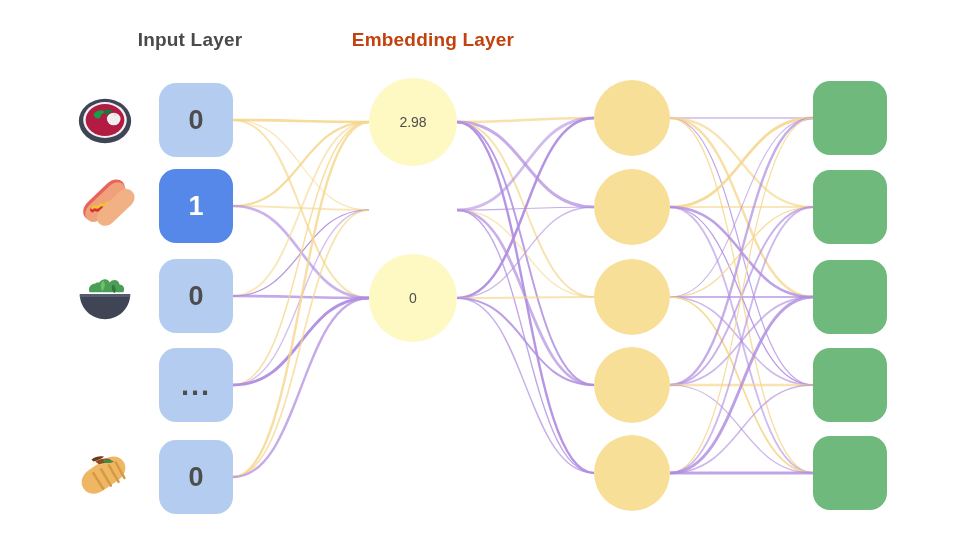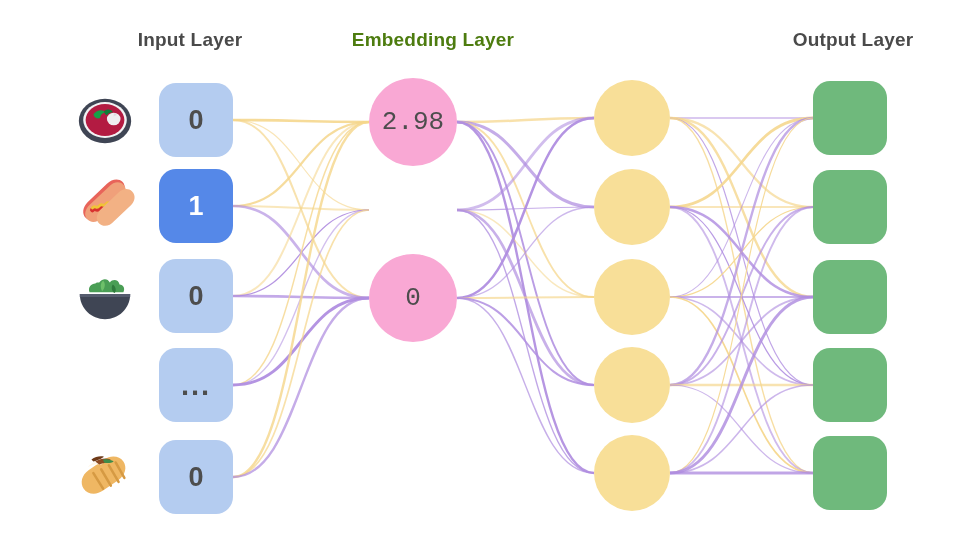--- a/index.html
+++ b/index.html
@@ -69,26 +69,26 @@
   .in-box.off { background: #b4ccf0; color: #4d4d4d; }
   .in-box.on  { background: #5588e8; color: #ffffff; }
   .in-box.ellipsis { background: #b4ccf0; color: #4d4d4d; font-size: 29px; letter-spacing: 2px; }
 
   .emb-node {
     position: absolute;
     transform: translate(-50%, -50%);
     width: 88px;
     height: 88px;
     border-radius: 50%;
-    background: #f9a8d4;
+    background: #fef9c3;
     display: flex;
     align-items: center;
     justify-content: center;
-    font-family: Liberation Mono, monospace;
-    font-size: 26px;
+    font-family: Liberation Sans, sans-serif;
+    font-size: 14px;
     font-weight: normal;
     color: #4d4d4d;
   }
   .hid-node {
     position: absolute;
     transform: translate(-50%, -50%);
     width: 76px;
     height: 76px;
     border-radius: 50%;
     background: #f8df98;
@@ -160,22 +160,21 @@
       <path d="M 670 385 C 741.5 385, 741.5 473, 813 473" fill="none" stroke="#b08ee0" stroke-width="1.2416075200501866" stroke-opacity="0.6361616373463356"></path>
       <path d="M 670 473 C 741.5 473, 741.5 118, 813 118" fill="none" stroke="#f5d68c" stroke-width="1.1587471485411502" stroke-opacity="0.883739292777022"></path>
       <path d="M 670 473 C 741.5 473, 741.5 207, 813 207" fill="none" stroke="#b08ee0" stroke-width="1.9221708987011439" stroke-opacity="0.6109662056253135"></path>
       <path d="M 670 473 C 741.5 473, 741.5 297, 813 297" fill="none" stroke="#b08ee0" stroke-width="2.983483112735433" stroke-opacity="0.8312126160977468"></path>
       <path d="M 670 473 C 741.5 473, 741.5 385, 813 385" fill="none" stroke="#b08ee0" stroke-width="1.5723944207990517" stroke-opacity="0.6472553253626709"></path>
       <path d="M 670 473 C 741.5 473, 741.5 473, 813 473" fill="none" stroke="#b08ee0" stroke-width="2.794021905257377" stroke-opacity="0.7910472394158353"></path>
     </svg>
 
   <div class="node-layer" id="labels-layer">
       <div class="layer-label" style="left: 190px; top: 29px; color: rgb(74, 74, 74);">Input Layer</div>
-      <div class="layer-label" style="left: 433px; top: 29px; color: #4d7c0f;">Embedding Layer</div>
-      <div class="layer-label" style="left: 853px; top: 29px; color: rgb(74, 74, 74);">Output Layer</div>
+      <div class="layer-label" style="left: 433px; top: 29px; color: #c2410c;">Embedding Layer</div>
     </div>
   <div class="node-layer" id="nodes-layer">
       <div class="food-icon" style="left: 105px; top: 120px;"><svg viewBox="0 0 64 64" width="62" height="62">
           <ellipse cx="32" cy="33" rx="27" ry="23" fill="#3f4554"></ellipse>
              <ellipse cx="32" cy="32" rx="22.5" ry="18.5" fill="#f2f2f4"></ellipse>
              <ellipse cx="32" cy="32" rx="20" ry="16.5" fill="#b31b42"></ellipse>
              <path d="M20 26c4-5 10-5 12-2-3 1-5 3-5 6-3 1-6 0-7-4z" fill="#15a047"></path>
              <path d="M31 23c3-3 8-2 9 1-3 0-5 1-6 3-2-1-3-2-3-4z" fill="#0f7d38"></path>
              <ellipse cx="41" cy="31" rx="7" ry="6.5" fill="#efeef0"></ellipse>
              <path d="M41 25c2 0 3 1 3 2-2 0-3 1-3 2z" fill="#dcdade"></path>

